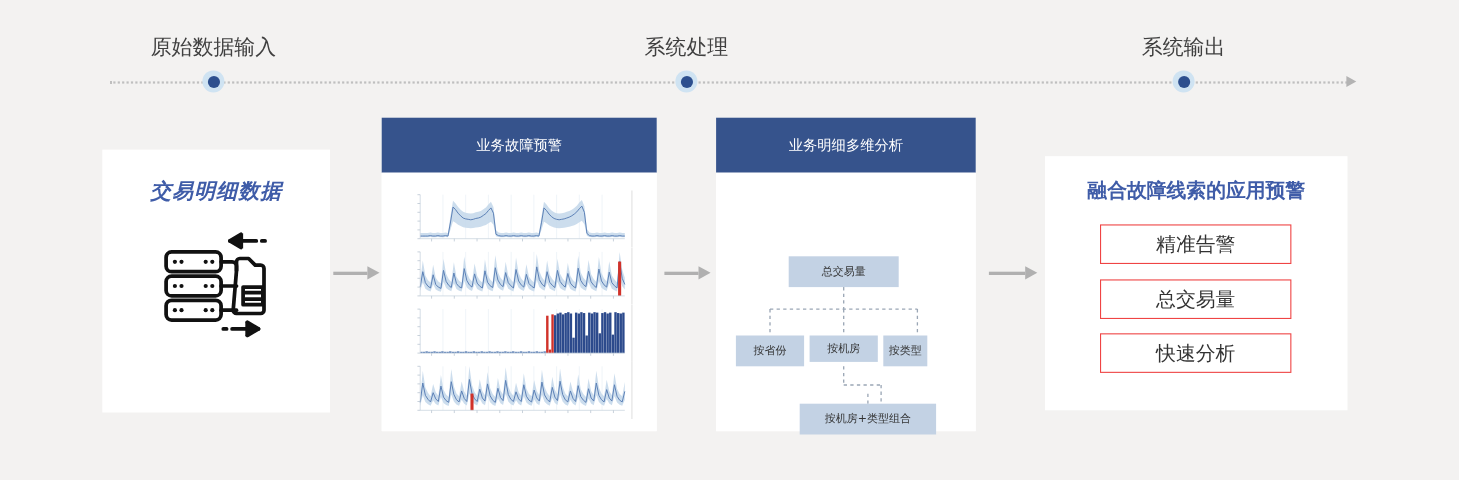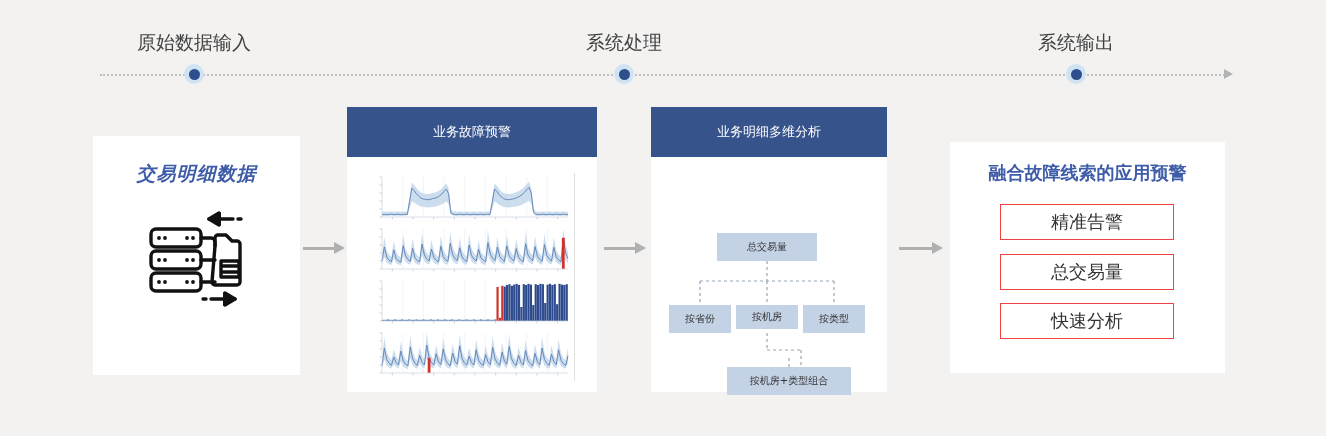--- a/index.html
+++ b/index.html
@@ -107,21 +107,21 @@
   .tree{position:absolute;left:0;top:50px;width:100%;height:235px;}
   .tnode{
     position:absolute;background:#c3d2e4;color:#333;
     display:flex;align-items:center;justify-content:center;
     font-size:10px;white-space:nowrap;
     font-family:"DejaVu Sans","Liberation Sans",sans-serif;
   }
   #tn-root{left:66px;top:26px;width:100px;height:28px;}
   #tn-c0{left:18px;top:98px;width:62px;height:28px;}
   #tn-c1{left:85px;top:98px;width:62px;height:24px;}
-  #tn-c2{left:152px;top:98px;width:62px;height:28px;}
+  #tn-c2{left:152px;top:98px;width:40px;height:28px;}
   #tn-leaf{left:76px;top:160px;width:124px;height:28px;}
   .tree svg{position:absolute;left:0;top:0;width:100%;height:100%;}
 </style>
 </head>
 <body>
 
 <div class="stage">
 
   <div>
     <div class="timeline-track"></div>

